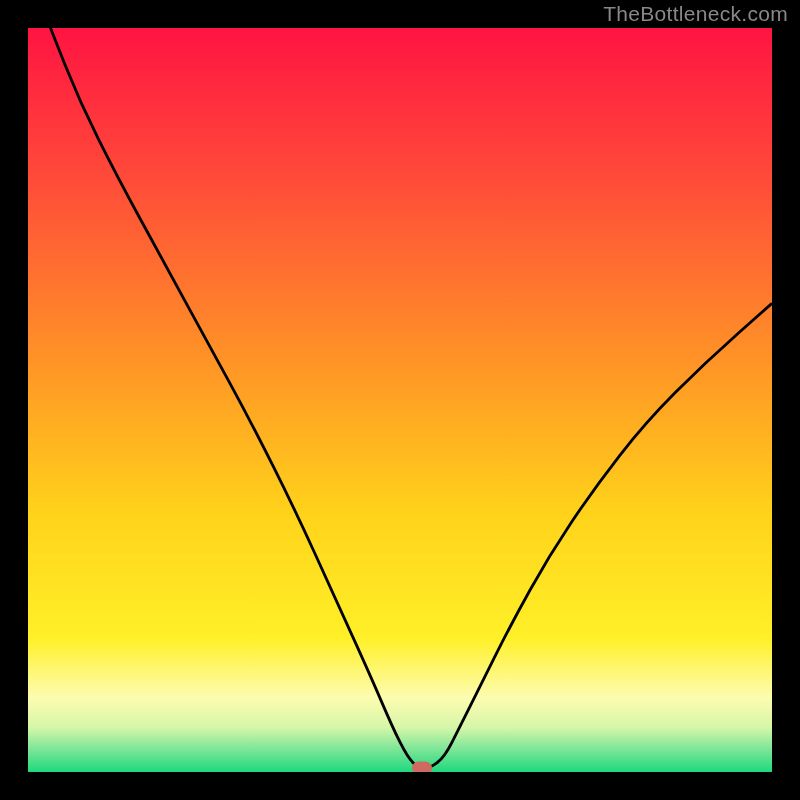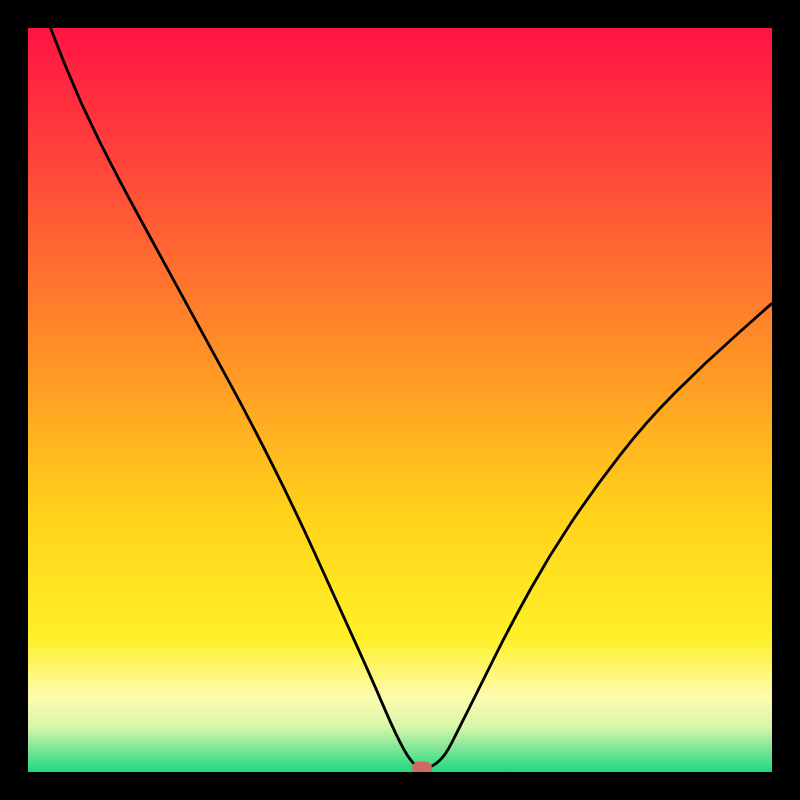--- a/index.html
+++ b/index.html
@@ -50,20 +50,21 @@
     border-radius: 7px;
     background: #cf6a60;
     transform: translate(-50%, -50%);
   }
 </style>
 </head>
 <body>
 
 <div class="frame">
 
+  <div class="watermark">TheBottleneck.com</div>
 
   <div class="plot-area">
 
     <svg class="gradient" viewBox="0 0 100 100" preserveAspectRatio="none">
       <defs>
         <linearGradient id="bg" x1="0" y1="0" x2="0" y2="1">
             <stop offset="0%" stop-color="#ff1442"></stop>
             <stop offset="20%" stop-color="#ff4a39"></stop>
             <stop offset="45%" stop-color="#ff9426"></stop>
             <stop offset="65%" stop-color="#ffd21a"></stop>

